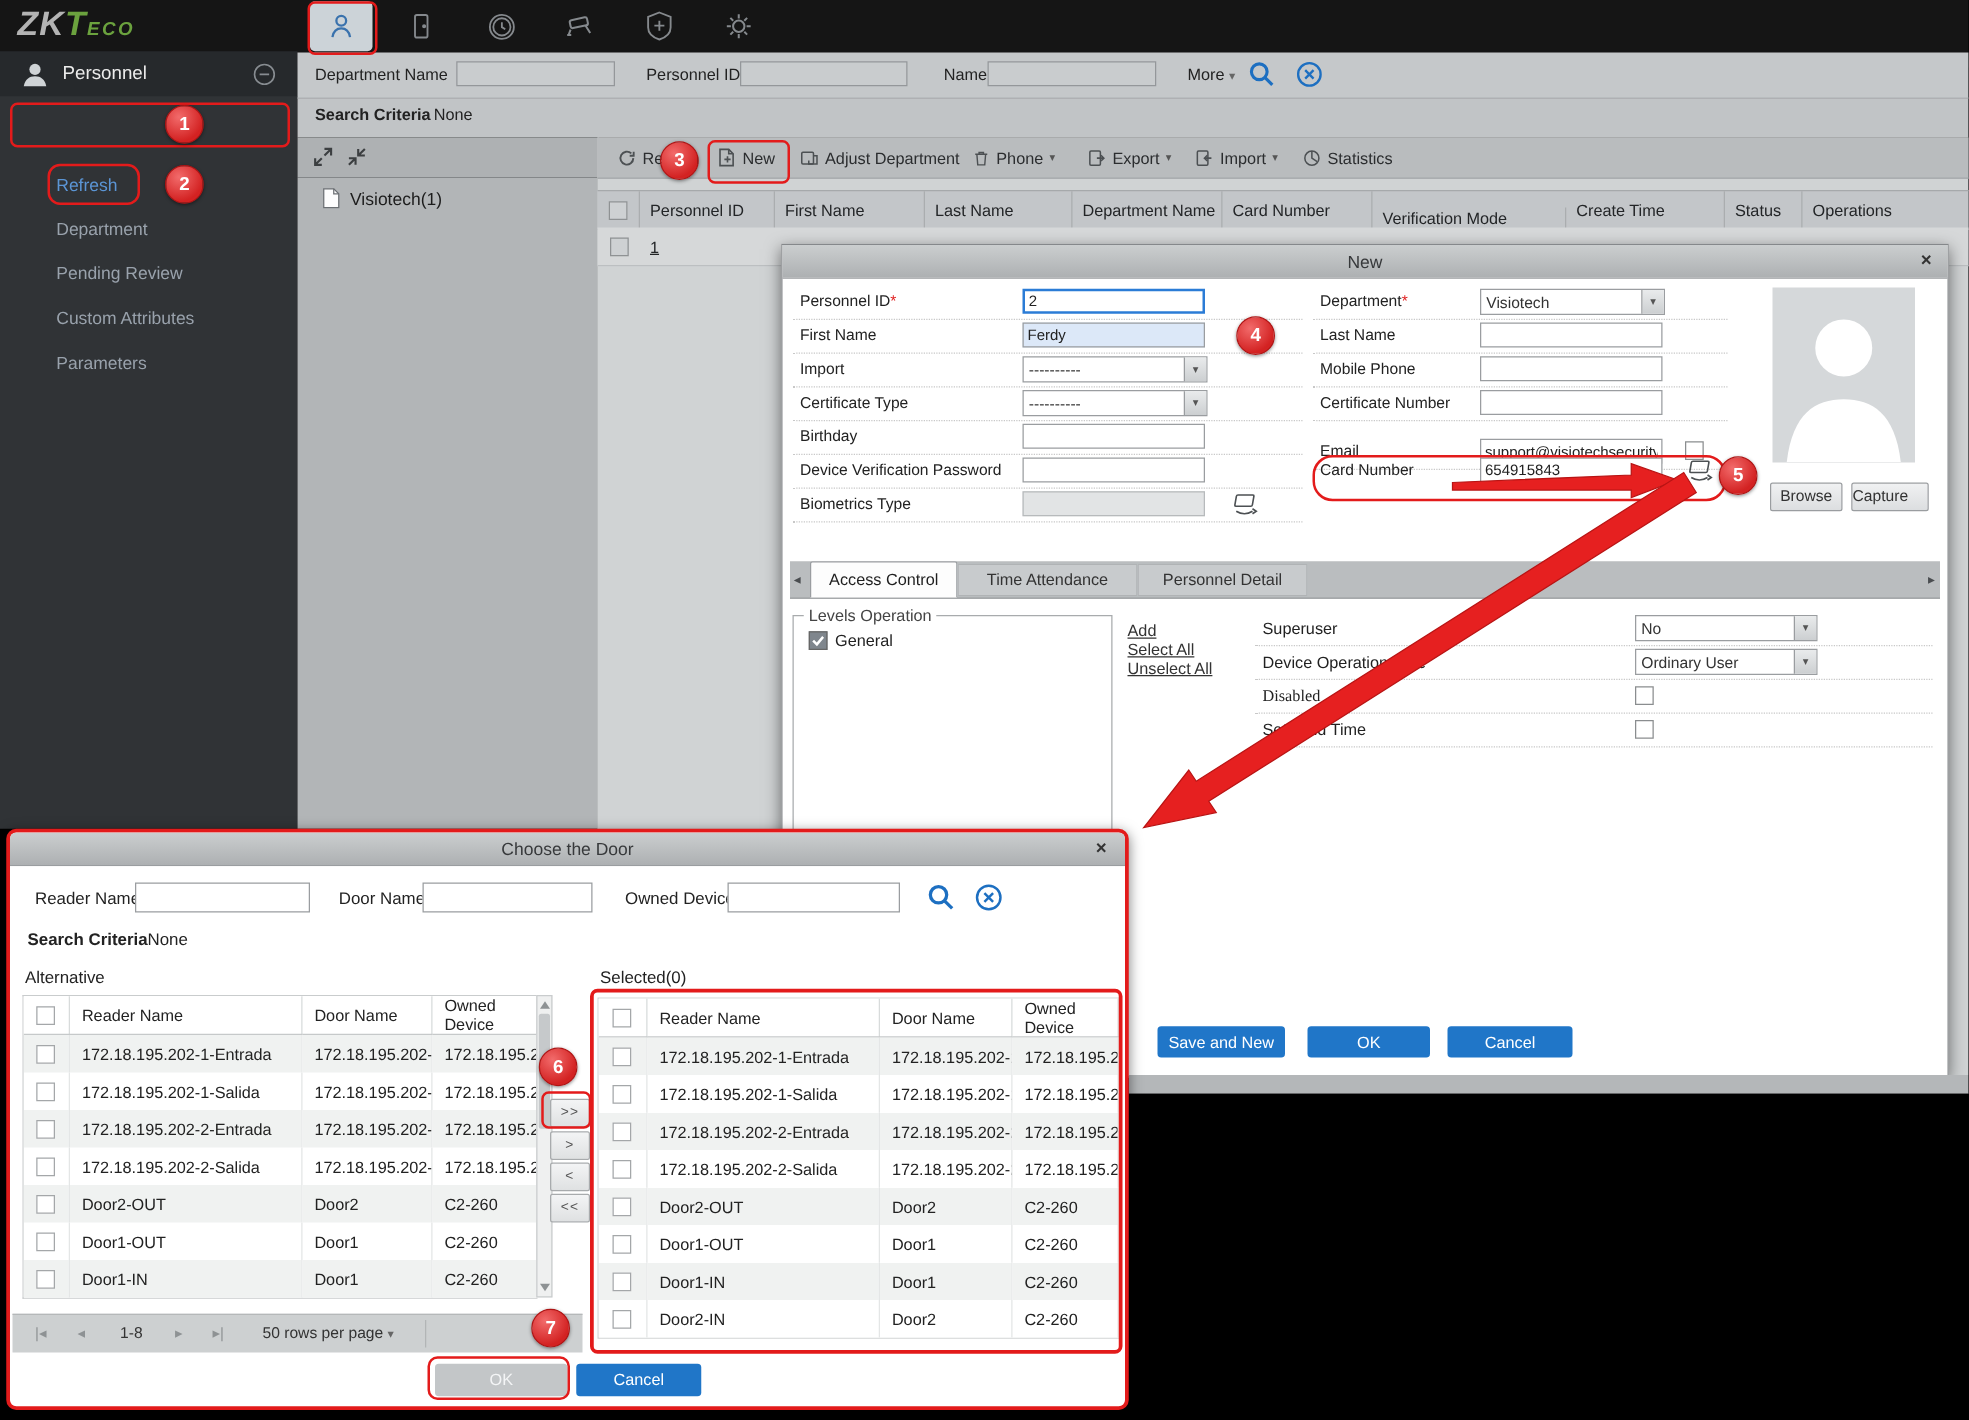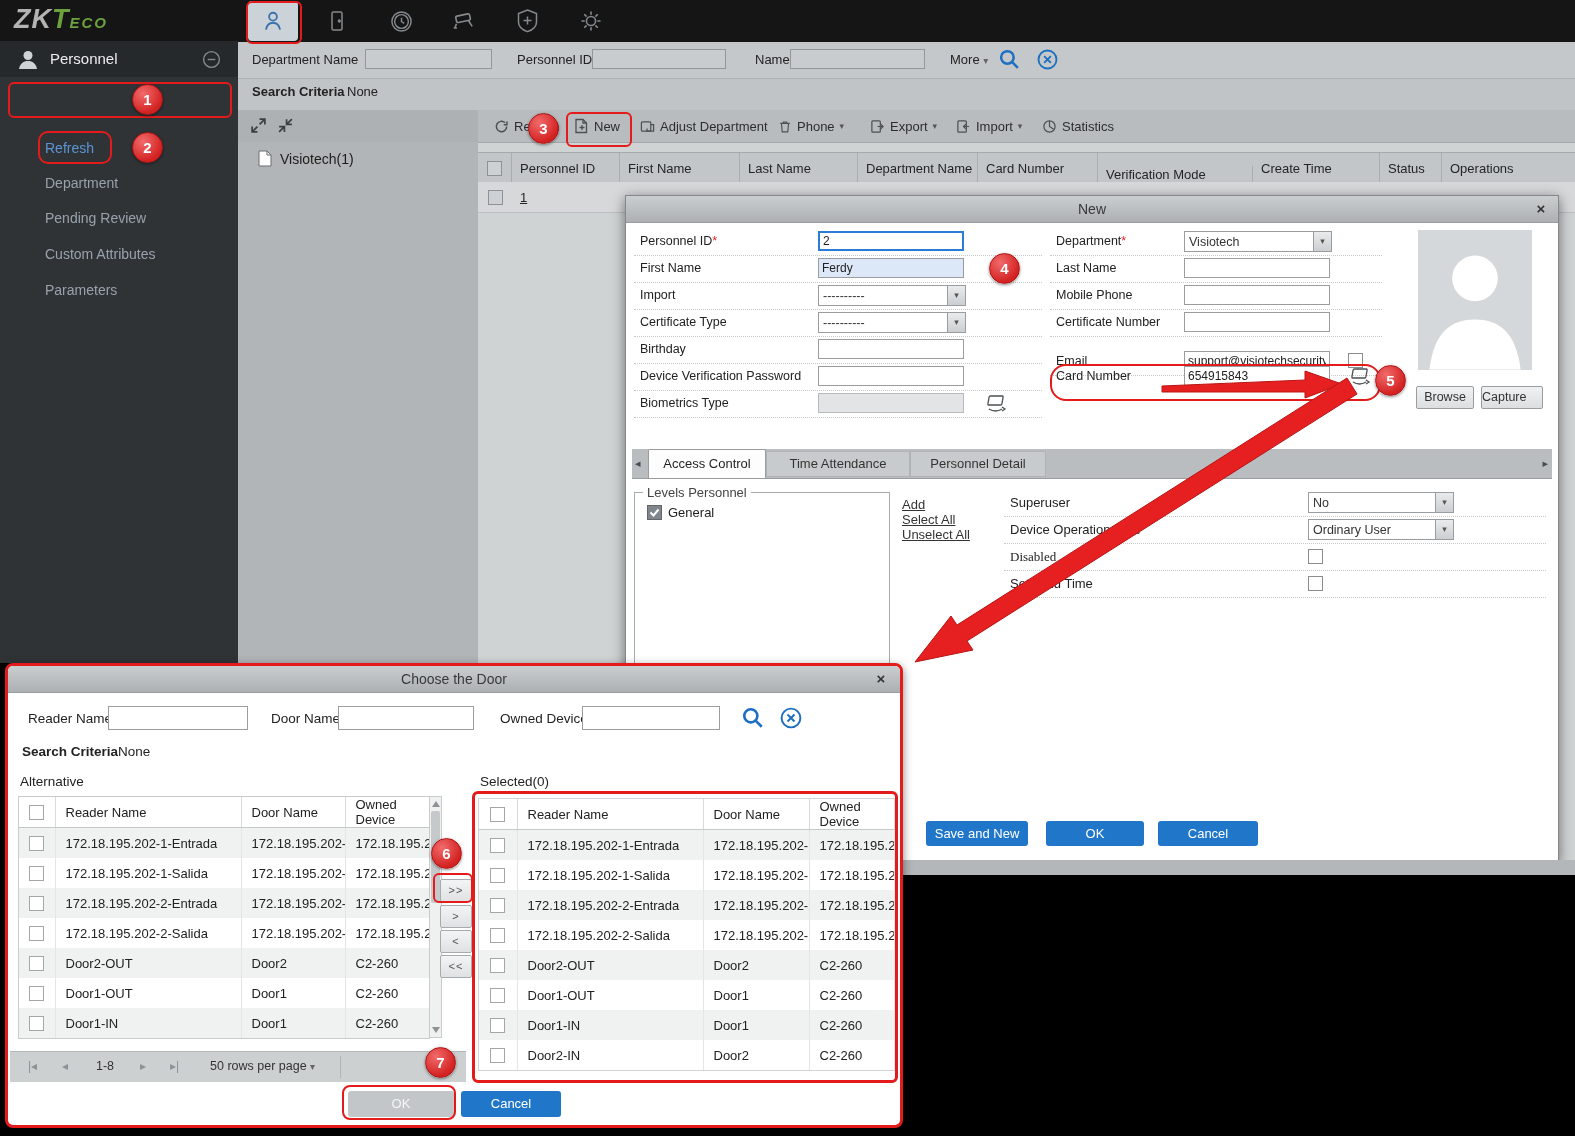--- a/index.html
+++ b/index.html
@@ -372,21 +372,21 @@
 
     <div class="a" style="left:6px;top:253px;width:920px;height:29px;background:#babdbf;border-bottom:1px solid #9a9da0;">
       <span class="a" style="left:3px;top:8px;font-size:11px;color:#4a4d50;">◂</span>
       <div class="tab active" style="left:16px;width:118px;">Access Control</div>
       <div class="tab" style="left:134px;width:144px;">Time Attendance</div>
       <div class="tab" style="left:278px;width:136px;">Personnel Detail</div>
       <span class="a" style="right:4px;top:8px;font-size:11px;color:#4a4d50;">▸</span>
     </div>
 
     <div class="a" style="left:8px;top:296px;width:254px;height:212px;border:1px solid #a8abad;">
-      <span class="a" style="left:8px;top:-8px;background:#fff;padding:0 4px;font-size:13px;color:#444;">Levels Personnel</span>
+      <span class="a" style="left:8px;top:-8px;background:#fff;padding:0 4px;font-size:13px;color:#444;">Levels Operation</span>
       <span class="a" style="left:12px;top:12px;width:13px;height:13px;background:#7f868d;border:1px solid #666;">
         <svg width="13" height="13" viewBox="0 0 13 13" fill="none" stroke="#fff" stroke-width="2">
             <path d="M2.5 6.5l3 3 5-6"></path>
           </svg>
       </span>
       <span class="a" style="left:33px;top:12px;font-size:13px;color:#222;">General</span>
     </div>
 
     <span class="a link" style="left:276px;top:301px;">Add</span>
     <span class="a link" style="left:276px;top:316px;">Select All</span>

